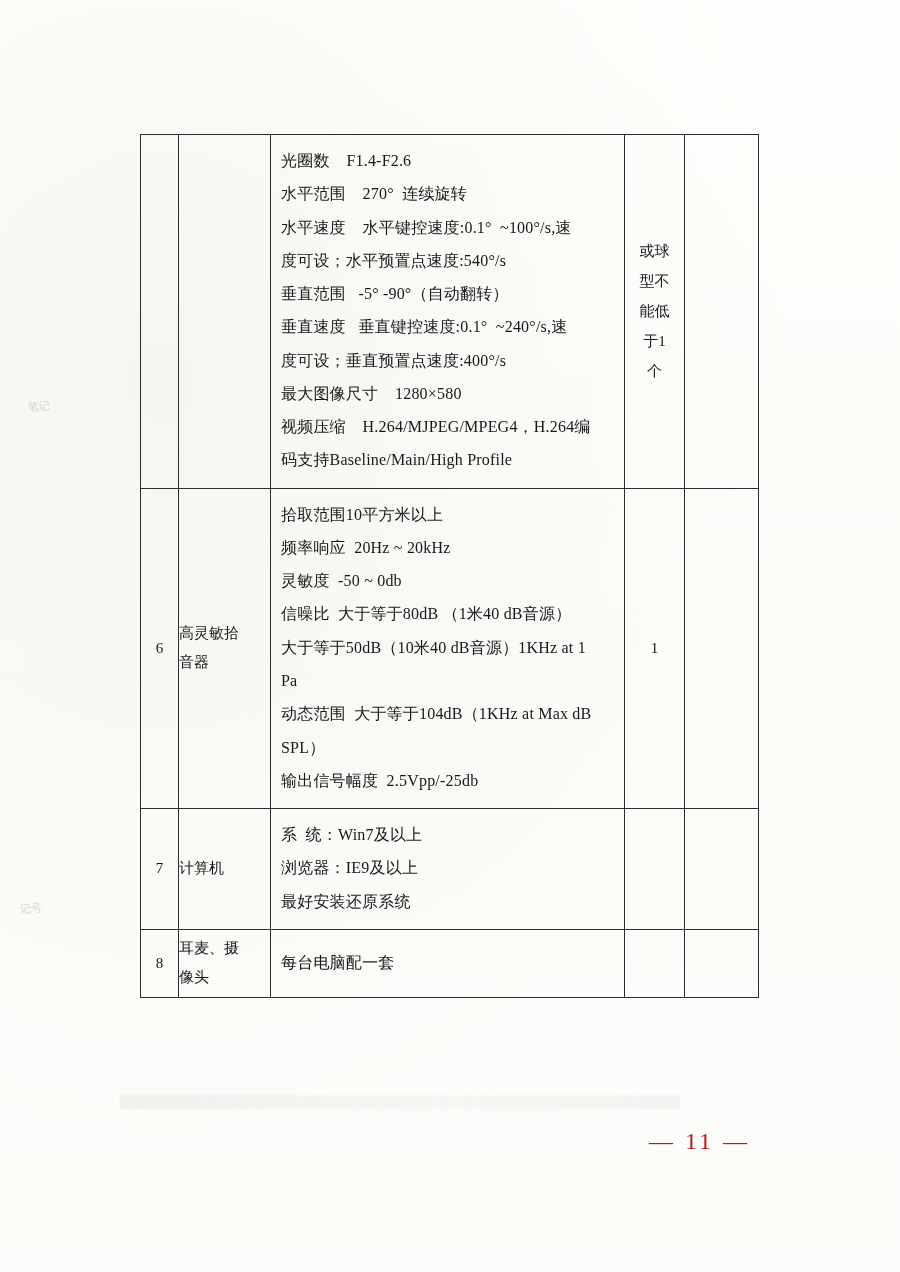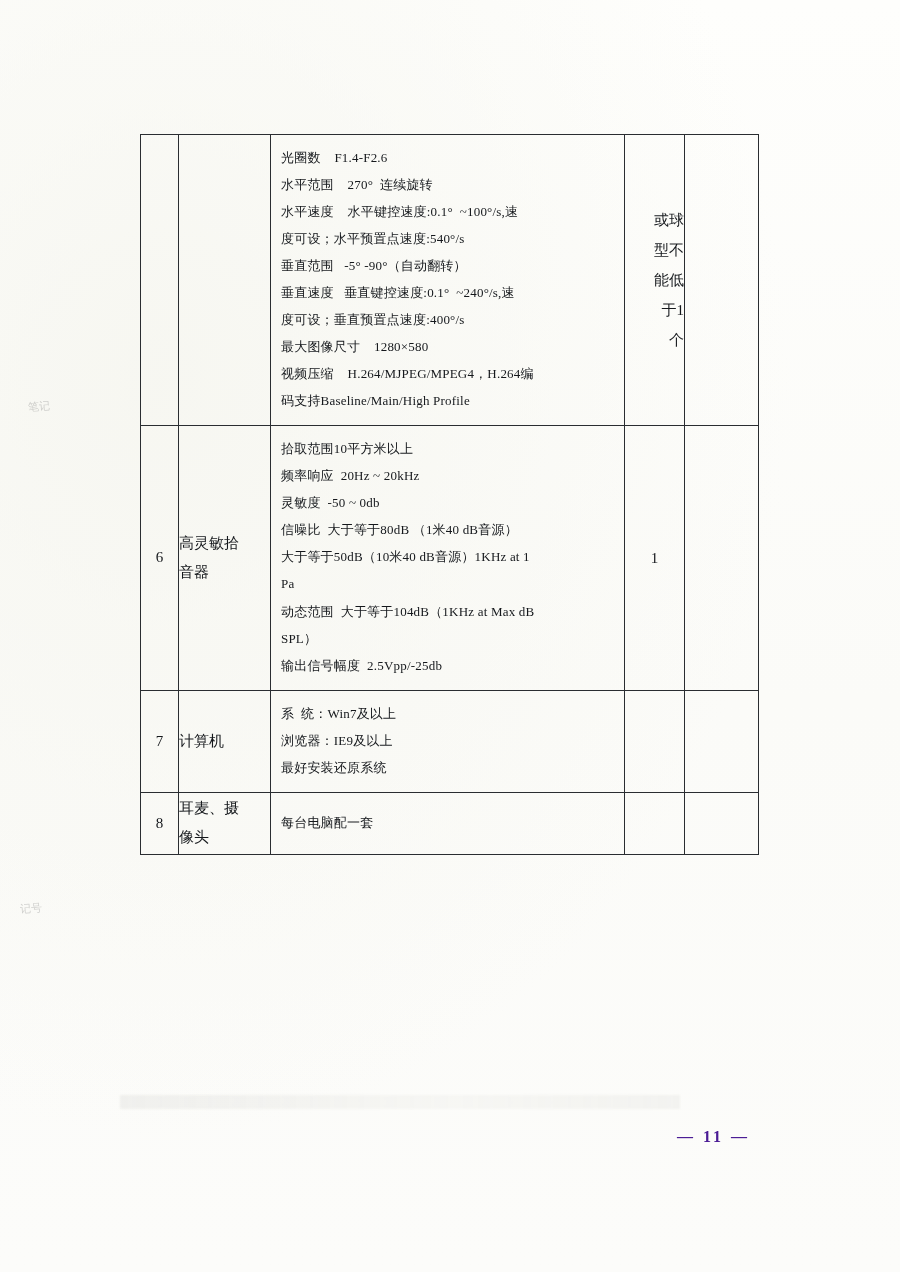--- a/index.html
+++ b/index.html
@@ -50,53 +50,52 @@
 
   .cell-pad {
     padding: 9px 8px 11px 10px;
   }
   .cell-center {
     text-align: center;
     font-size: 15px;
     line-height: 1.9;
   }
   .spec-lines {
-    font-size: 13px;
+    font-size: 16px;
     line-height: 2.08;
     letter-spacing: 0.2px;
   }
   .spec-lines div {
     white-space: pre-wrap;
   }
   .qty-vert {
-    text-align: right;
+    text-align: center;
     font-size: 15px;
     line-height: 2.0;
     padding: 10px 0 12px 0;
   }
   .qty-vert div { white-space: pre; }
 
   .name-cell {
     font-size: 15px;
     line-height: 1.95;
     padding: 6px 6px;
   }
   .no-cell {
     text-align: center;
     font-size: 15px;
   }
 
   .page-number {
     position: absolute;
     right: 150px;
     top: 1128px;
-    font-size: 16px;
+    font-size: 24px;
     letter-spacing: 3px;
-    color: #4c1d95;
-    font-weight: bold;
+    color: #b91c1c;
   }
 
   
   .margin-mark {
     position: absolute;
     color: rgba(120,120,120,0.32);
     font-size: 11px;
     line-height: 1.5;
     font-family: "Liberation Serif", serif;
     transform: rotate(-4deg);

